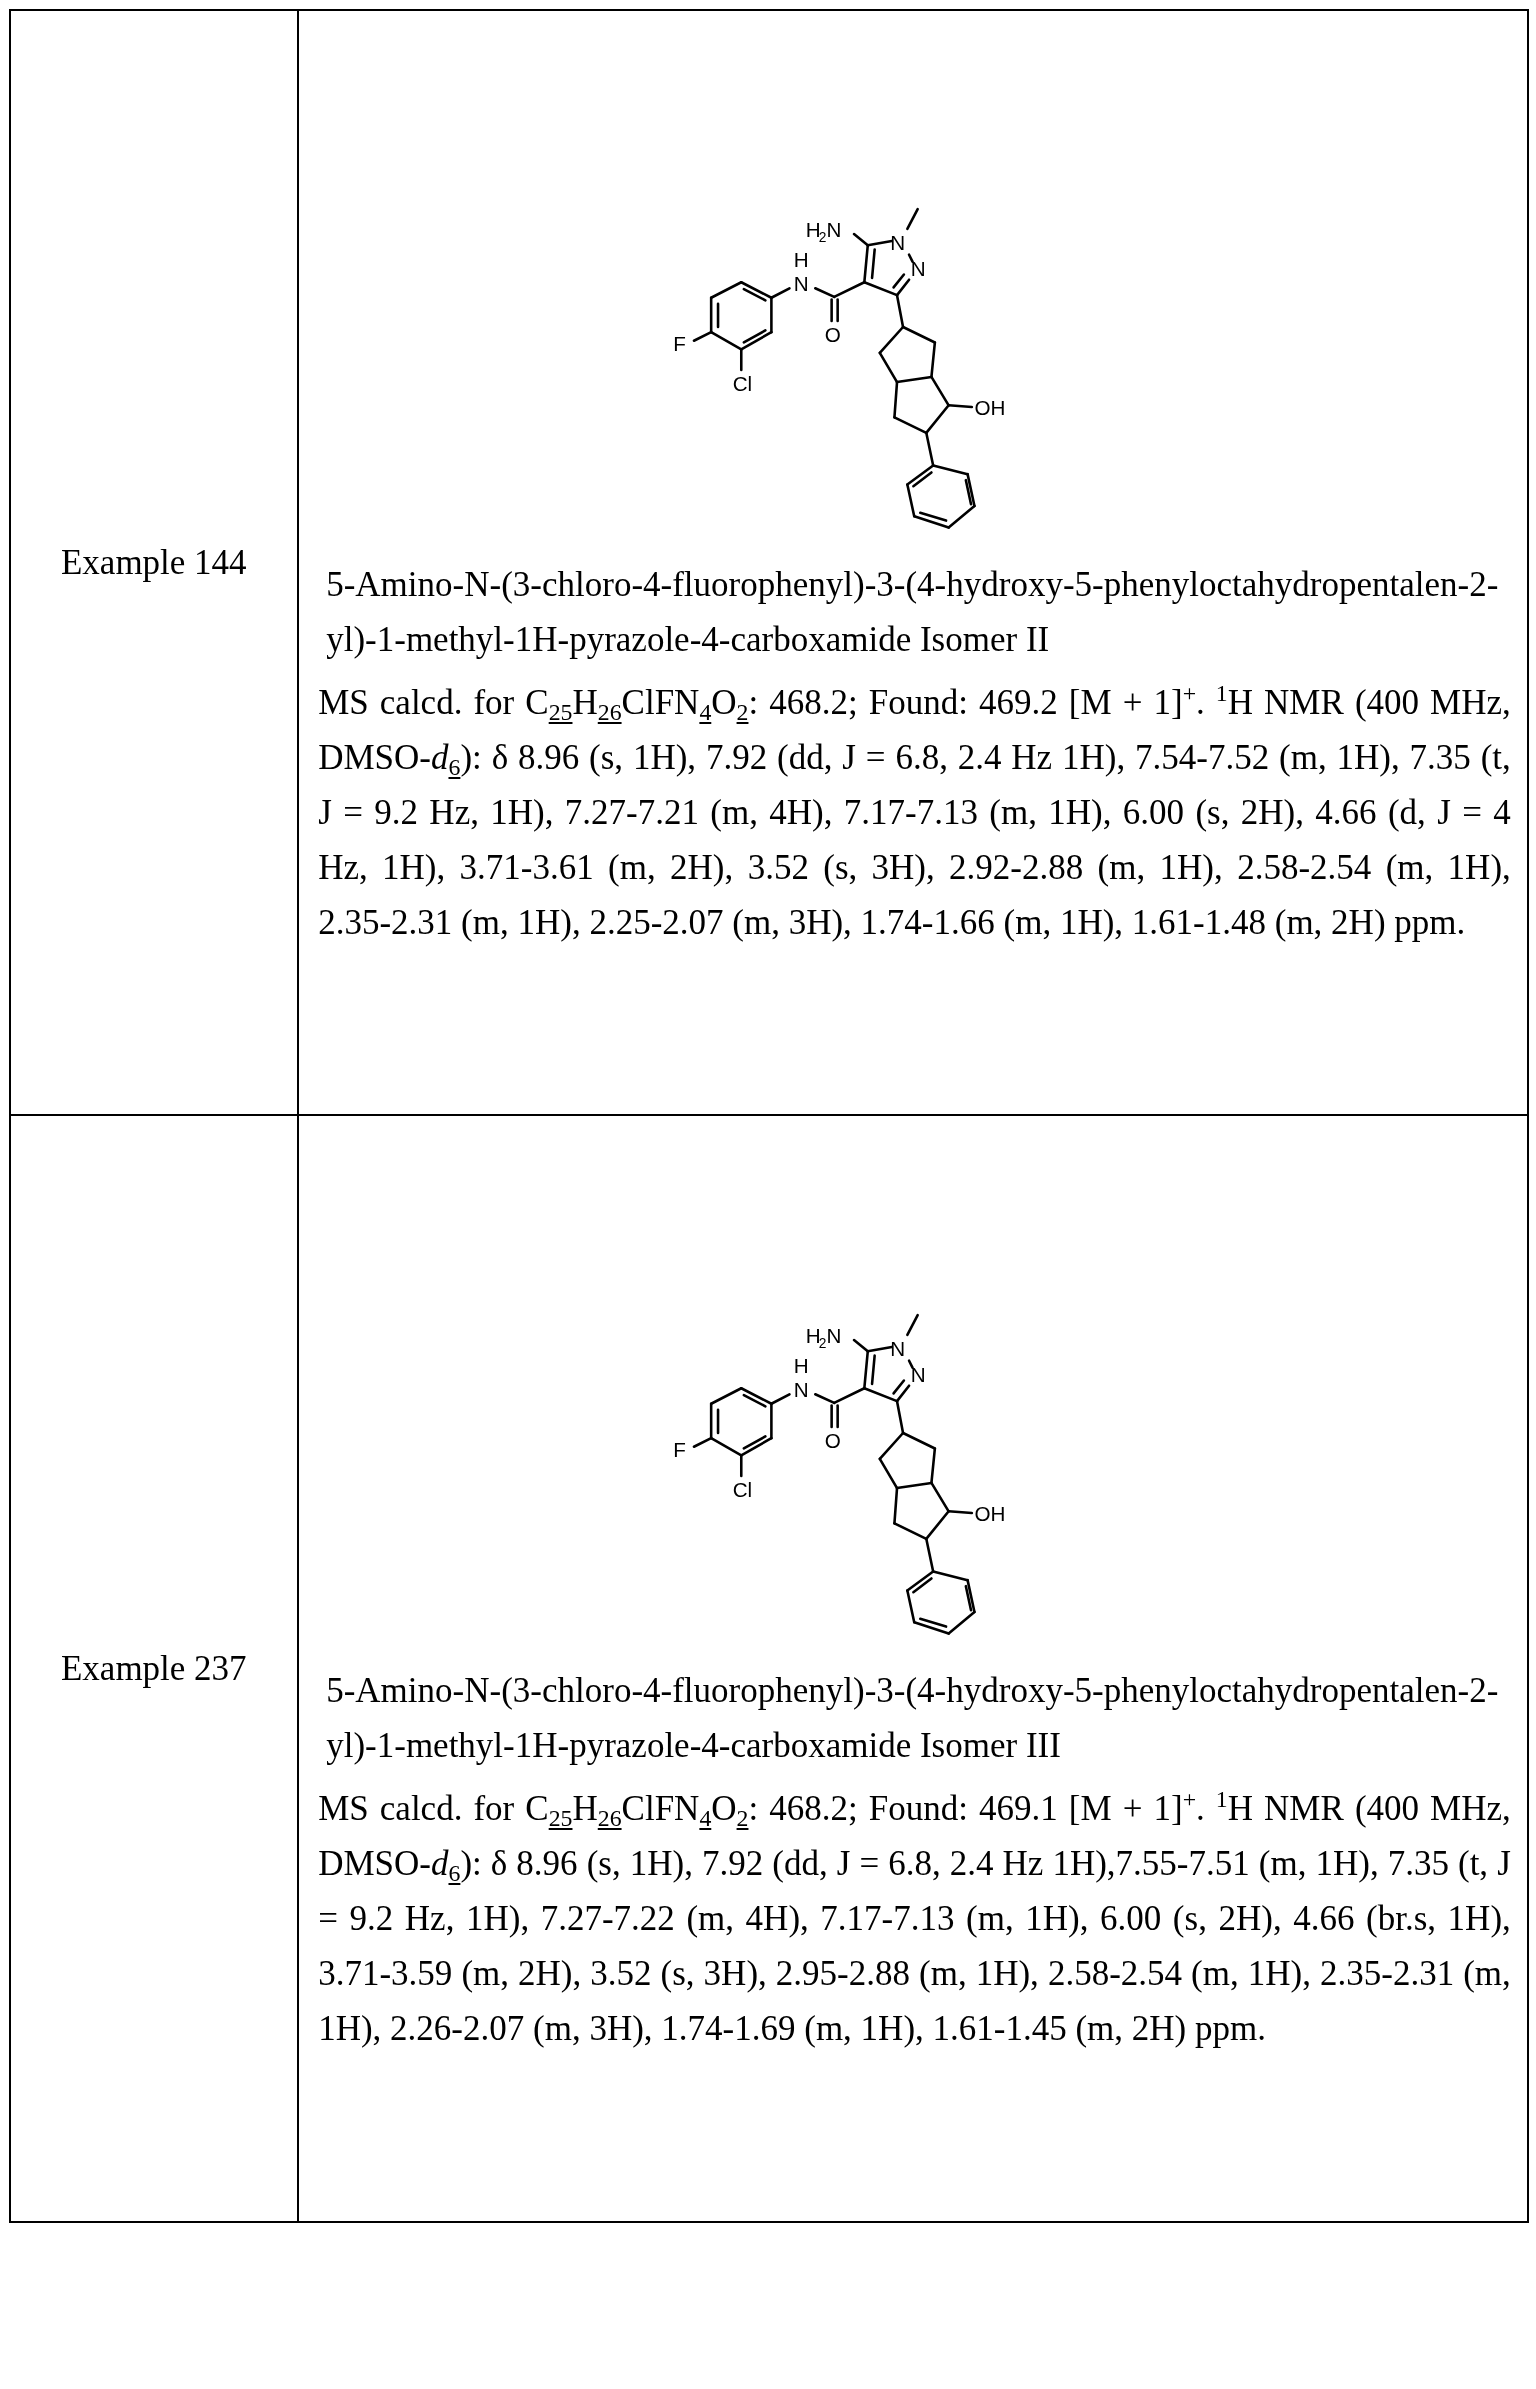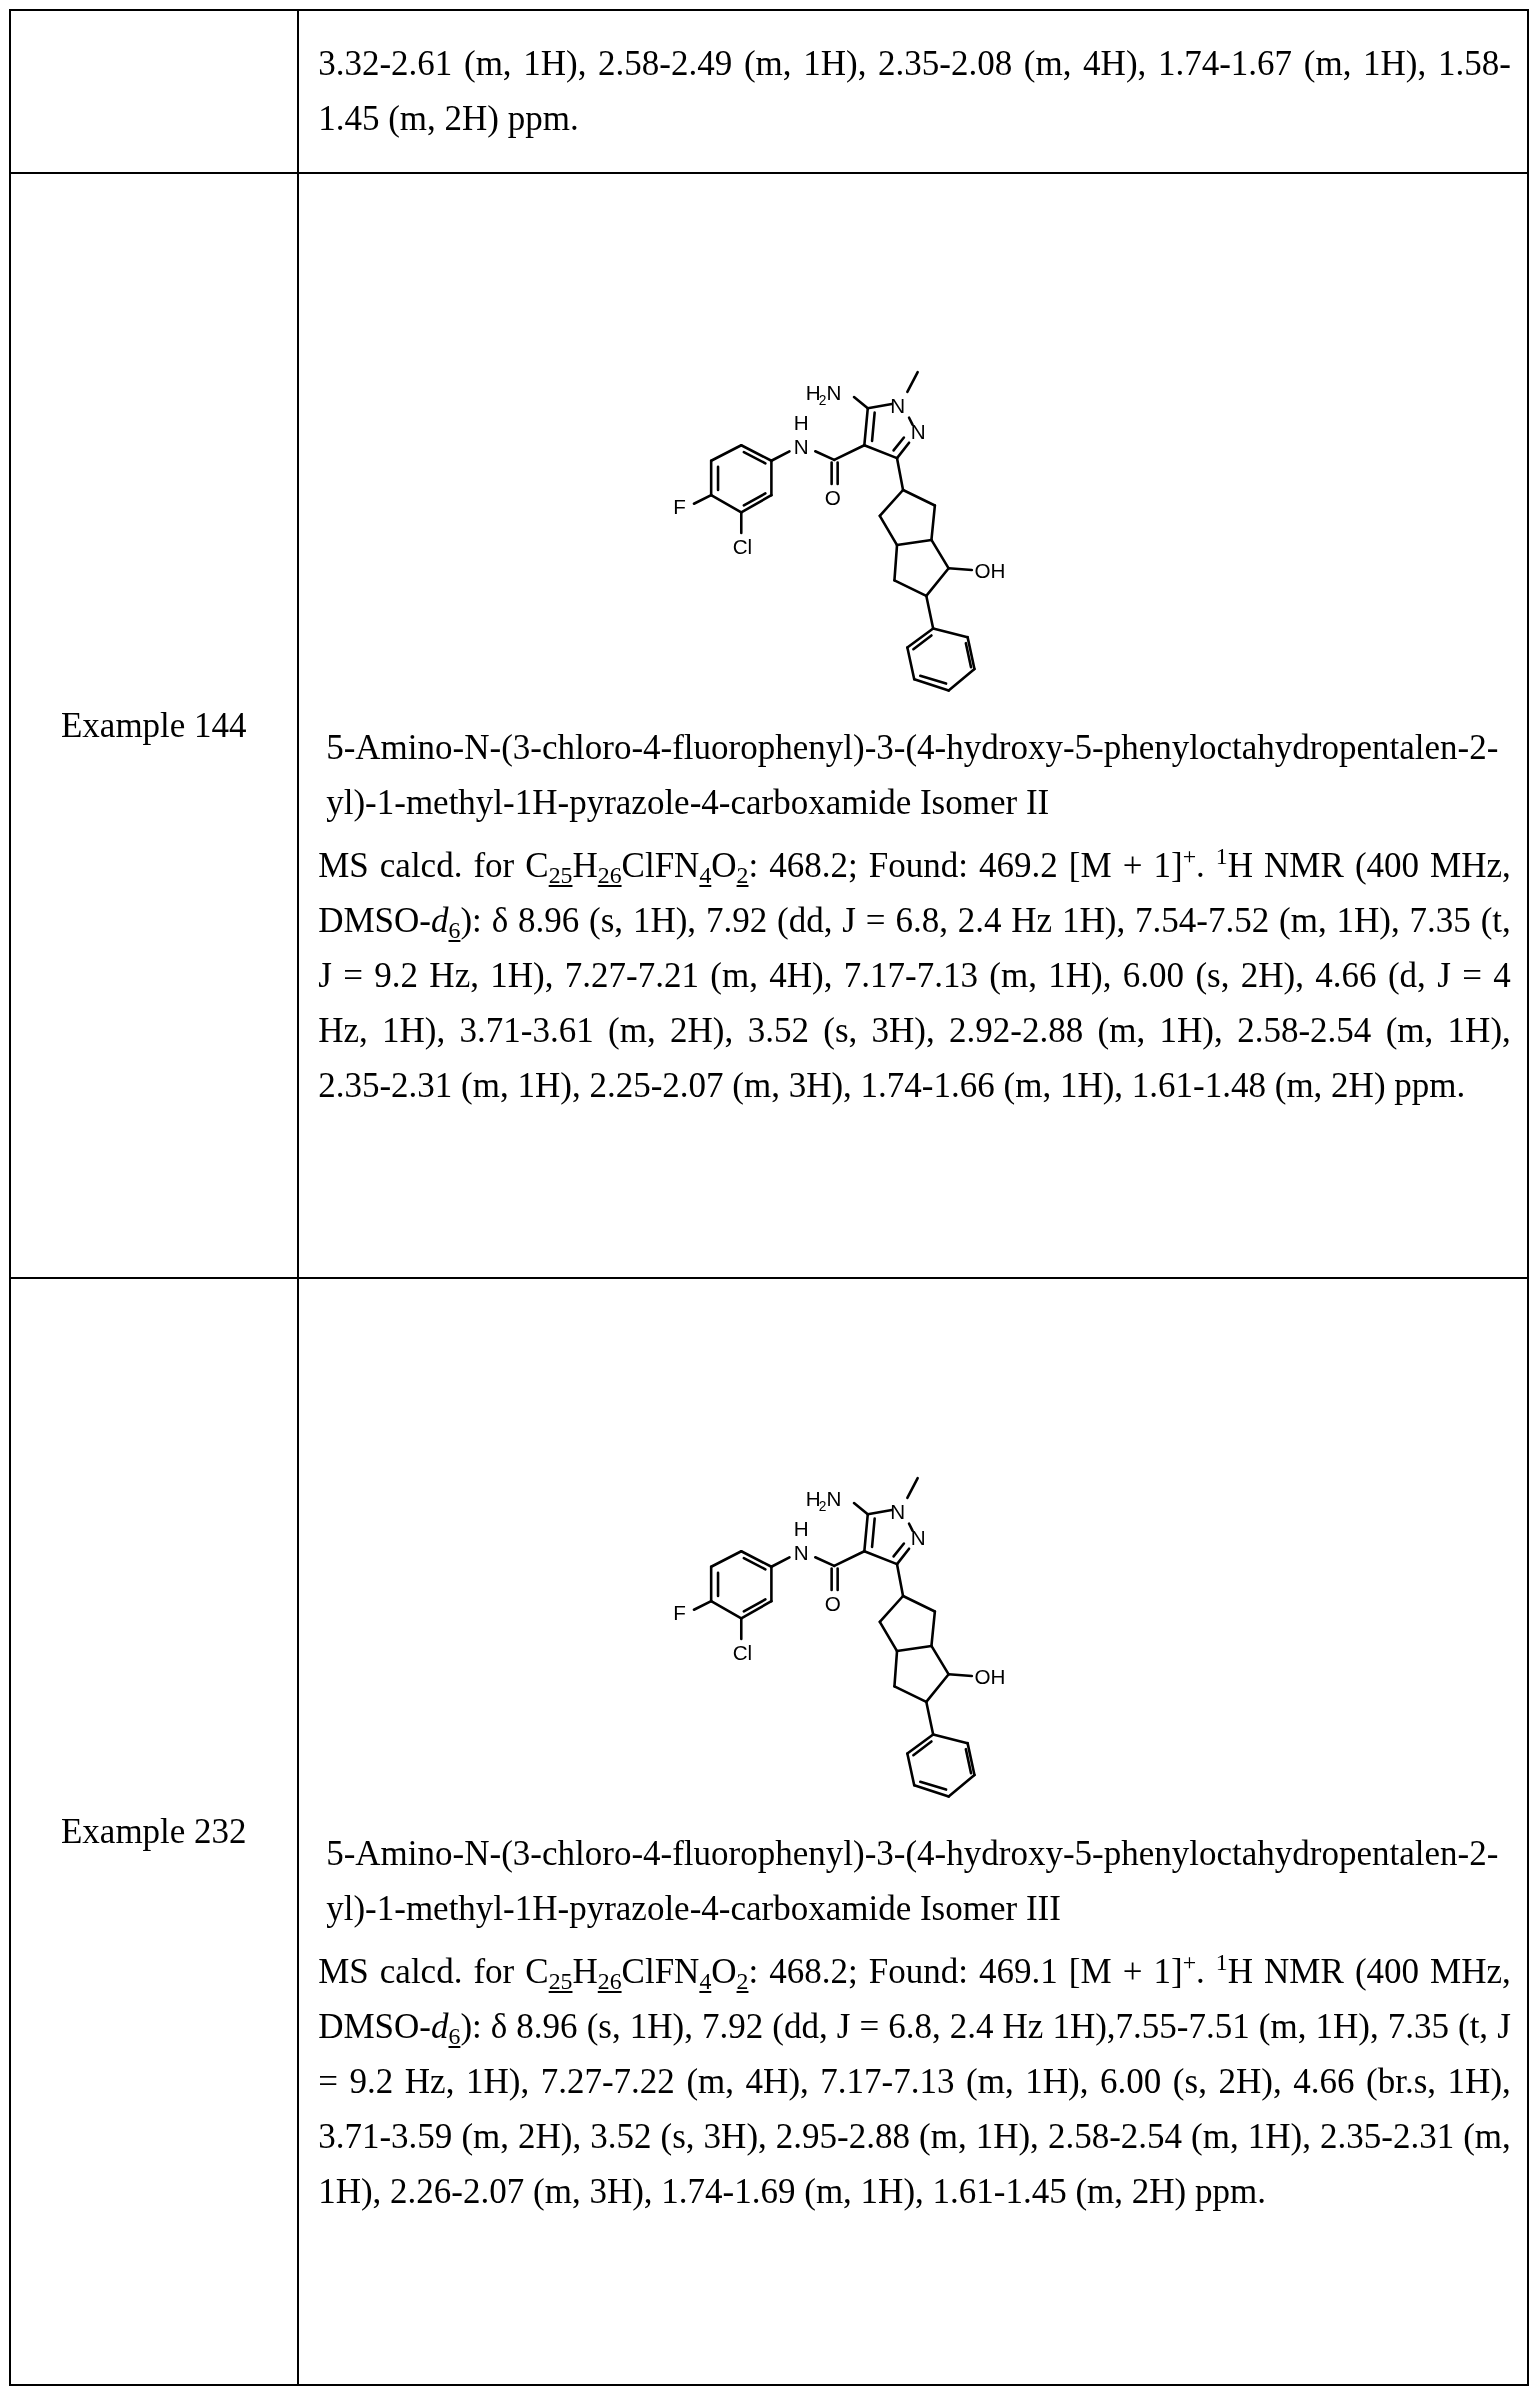--- a/index.html
+++ b/index.html
@@ -33,26 +33,20 @@
   sub, sup { font-size: 0.68em; line-height: 0; }
   sub { vertical-align: -0.25em; text-decoration: underline; }
   sup { vertical-align: 0.55em; }
   i { font-style: italic; }
 </style>
 </head>
 <body>
 
 <table class="examples">
   <tbody>
-      <tr class="row-cont">
-    <td class="label-cell"></td>
-    <td class="content-cell">
-      <p class="ms-text">3.32-2.61 (m, 1H), 2.58-2.49 (m, 1H), 2.35-2.08 (m, 4H), 1.74-1.67 (m, 1H), 1.58-1.45 (m, 2H) ppm.</p>
-    </td>
-  </tr>
 
   <tr class="row-144">
     <td class="label-cell">Example 144</td>
     <td class="content-cell">
       <svg class="structure" viewBox="0 0 450 430" style="font-size:40px">
         <g stroke="#000" stroke-width="3" fill="none" stroke-linecap="round">
 
           <line x1="137" y1="120" x2="102" y2="138"></line>
           <line x1="102" y1="138" x2="102" y2="178"></line>
           <line x1="102" y1="178" x2="137" y2="198"></line>
@@ -122,21 +116,21 @@
           <text x="127" y="246">Cl</text>
           <text x="408" y="274">OH</text>
         </g>
       </svg>
       <p class="compound-name">5-Amino-N-(3-chloro-4-fluorophenyl)-3-(4-hydroxy-5-phenyloctahydropentalen-2-yl)-1-methyl-1H-pyrazole-4-carboxamide Isomer II</p>
       <p class="ms-text"><span>MS calcd. for </span>C<sub>25</sub>H<sub>26</sub><span>ClFN</span><sub>4</sub>O<sub>2</sub>: <span>468.2</span>; Found: <span>469.2</span> <span>[M + 1]</span><sup>+</sup>. <sup>1</sup><span>H NMR (400 MHz, DMSO-</span><i>d</i><sub>6</sub>): <span>δ 8.96 (s, 1H), 7.92 (dd, J = 6.8, 2.4 Hz 1H), 7.54-7.52 (m, 1H), 7.35 (t, J = 9.2 Hz, 1H), 7.27-7.21 (m, 4H), 7.17-7.13 (m, 1H), 6.00 (s, 2H), 4.66 (d, J = 4 Hz, 1H), 3.71-3.61 (m, 2H), 3.52 (s, 3H), 2.92-2.88 (m, 1H), 2.58-2.54 (m, 1H), 2.35-2.31 (m, 1H), 2.25-2.07 (m, 3H), 1.74-1.66 (m, 1H), 1.61-1.48 (m, 2H) ppm.</span></p>
     </td>
   </tr>
 
   <tr class="row-145">
-    <td class="label-cell">Example 232</td>
+    <td class="label-cell">Example 237</td>
     <td class="content-cell">
       <svg class="structure" viewBox="0 0 450 430" style="font-size:40px">
         <g stroke="#000" stroke-width="3" fill="none" stroke-linecap="round">
           <line x1="137" y1="120" x2="102" y2="138"></line>
           <line x1="102" y1="138" x2="102" y2="178"></line>
           <line x1="102" y1="178" x2="137" y2="198"></line>
           <line x1="137" y1="198" x2="172" y2="178"></line>
           <line x1="172" y1="178" x2="172" y2="138"></line>
           <line x1="172" y1="138" x2="137" y2="120"></line>
           <line x1="110" y1="145" x2="110" y2="172"></line>

